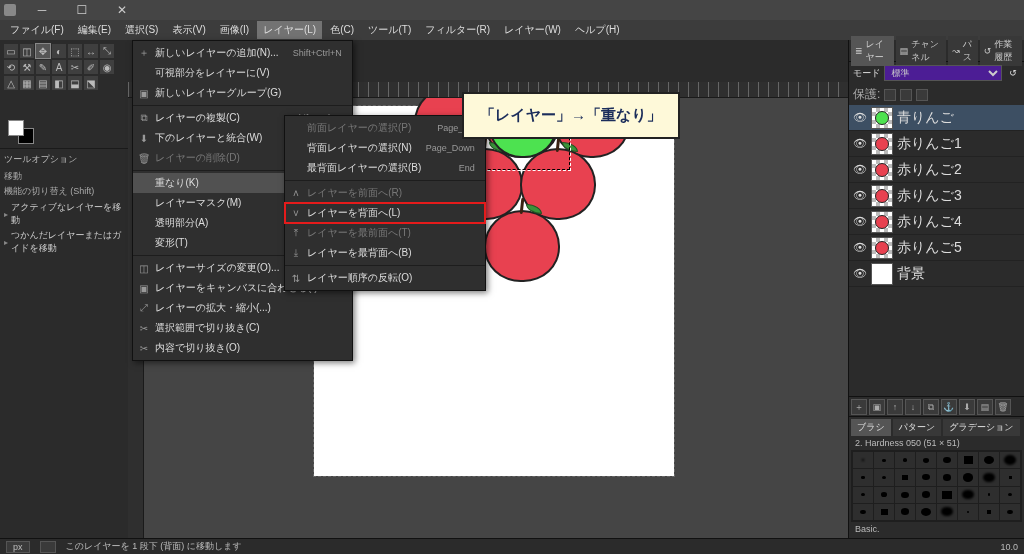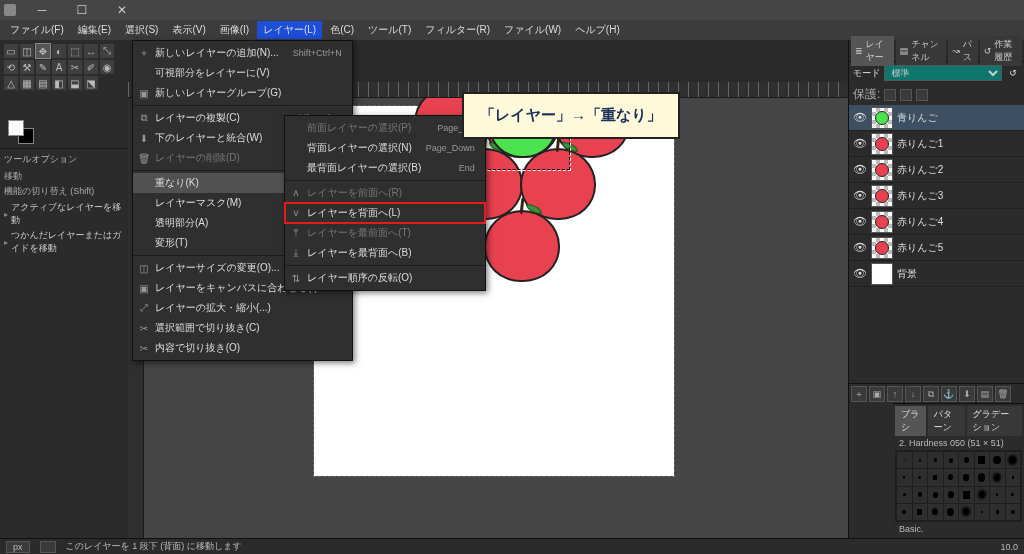--- a/index.html
+++ b/index.html
@@ -27,21 +27,21 @@
   .win-btns { display: flex; gap: 0; }
   .win-btn { width: 40px; height: 18px; display: flex; align-items: center; justify-content: center; color: #ccc; font-size: 12px; }
 
   
   .menubar {
     height: 20px; background: #3c3c3c;
     display: flex; align-items: center; padding: 0 4px;
     font-size: 10px; gap: 2px;
   }
   .menubar-item { padding: 2px 6px; color: #ddd; }
-  .menubar-item.active { background: #1d4ed8; }
+  .menubar-item.active { background: #737373; }
 
   
   .main {
     display: flex;
     height: calc(100% - 56px);
   }
 
   
   .left-col { width: 128px; display: flex; flex-direction: column; background: #2b2b2b; }
   .toolbox {
@@ -196,21 +196,21 @@
     border-left:1px solid #111;
   }
   .dock-tabs {
     height:22px; display:flex; align-items:center; gap:2px; padding:2px; font-size:9px;
     border-bottom:1px solid #111;
   }
   .dock-tab { padding:2px 4px; background:#383838; color:#ccc; display:flex; align-items:center; gap:3px;}
   .dock-tab.active { background:#555; }
   .mode-row { display:flex; gap:4px; align-items:center; padding:3px 4px; font-size:9px; }
   .mode-row select {
-    background:#0f766e; color:#ccc; border:1px solid #555;
+    background:#4c1d95; color:#ccc; border:1px solid #555;
     font-size:9px; padding:1px 2px; flex:1;
   }
   .opacity-row { display:flex; align-items:center; gap:4px; padding:2px 4px; font-size:9px;}
   .opacity-bar { flex:1; height:12px; background:#1f1f1f; border:1px solid #555; position:relative;}
   .opacity-bar::after{content:""; position:absolute; inset:0; background:#3a3a3a;}
   .lock-row { padding:2px 4px; display:flex; gap:4px; align-items:center; font-size:12px; color:#aaa;}
   .lock-row .lock-ic { width:12px;height:12px;background:#3a3a3a;border:1px solid #555;}
   .layer-list { flex:1; overflow:auto; }
   .layer-row {
     display:flex; align-items:center; height:26px; gap:4px;
@@ -229,29 +229,29 @@
     position:relative;
   }
   .layer-thumb .mini {
     position:absolute; inset:3px;
     border-radius:50%;
     border:1px solid #222;
   }
   .layer-thumb .mini.red { background:#e84150; }
   .layer-thumb .mini.green { background:#4de250; }
   .layer-thumb.bg { background:#fff; background-image:none;}
-  .layer-name { font-size:10px; color:#ddd; }
+  .layer-name { font-size:14px; color:#ddd; }
 
   .layer-toolbar {
     height:20px; display:flex; gap:2px; padding:2px;
     border-top:1px solid #111;
   }
   .lt-btn { width:16px; height:16px; background:#3a3a3a; border:1px solid #555; color:#aaa; font-size:9px; display:flex;align-items:center;justify-content:center;}
 
-  .brush-dock { border-top:1px solid #111; padding:2px;margin-left:44px; }
+  .brush-dock { border-top:1px solid #111; padding:2px; }
   .brush-tabs { display:flex; gap:2px; font-size:9px; }
   .brush-tab { padding:2px 6px; background:#383838; }
   .brush-tab.active { background:#555; }
   .brush-title { font-size:9px; color:#bbb; padding:2px 4px; }
   .brush-grid {
     display:grid; grid-template-columns:repeat(8,1fr);
     gap:1px; padding:2px; background:#1e1e1e;
     height:72px; overflow:hidden;
   }
   .brush-cell { background:#2e2e2e; display:flex; align-items:center; justify-content:center; color:#111; font-size:12px;}
@@ -285,21 +285,21 @@
 <div class="menubar" id="menubar">
     <div class="menubar-item">ファイル(F)</div>
     <div class="menubar-item">編集(E)</div>
     <div class="menubar-item">選択(S)</div>
     <div class="menubar-item">表示(V)</div>
     <div class="menubar-item">画像(I)</div>
     <div class="menubar-item active">レイヤー(L)</div>
     <div class="menubar-item">色(C)</div>
     <div class="menubar-item">ツール(T)</div>
     <div class="menubar-item">フィルター(R)</div>
-    <div class="menubar-item">ファイル(W)</div>
+    <div class="menubar-item">レイヤー(W)</div>
     <div class="menubar-item">ヘルプ(H)</div>
   </div>
 
 <div class="main">
 
   <div class="left-col">
     <div class="toolbox" id="toolbox">
         <div class="tool">▭</div>
         <div class="tool">◫</div>
         <div class="tool active">✥</div>

